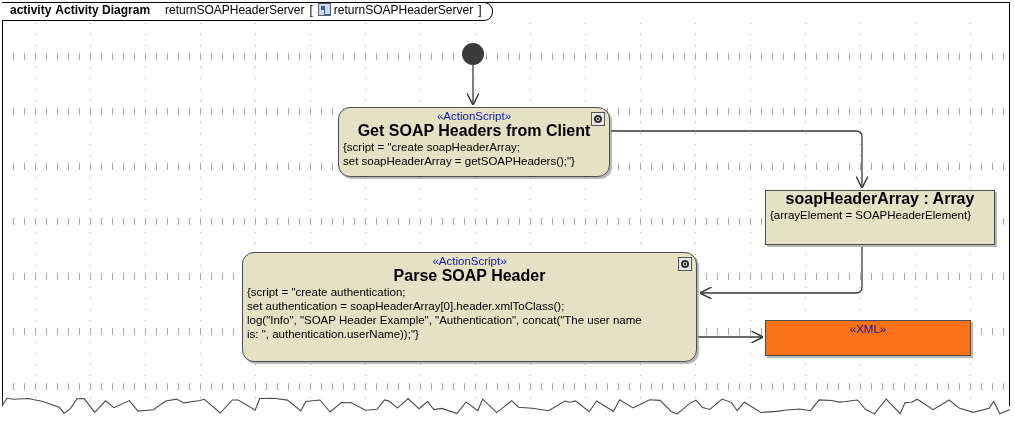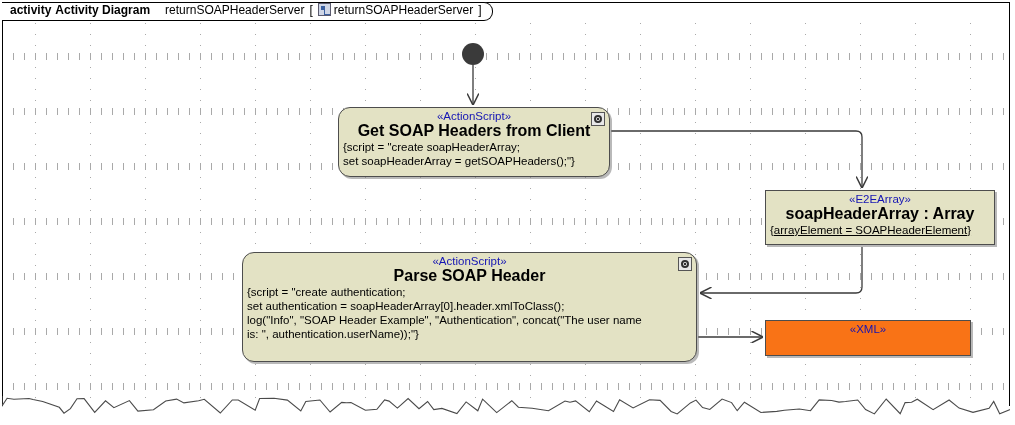--- a/index.html
+++ b/index.html
@@ -239,23 +239,22 @@
     <div class="stereo" style="color: rgb(20, 20, 180);">«ActionScript»</div>
     <div class="node-name">Parse SOAP Header</div>
     <div class="body-text">{script = "create authentication;
 set authentication = soapHeaderArray[0].header.xmlToClass();
 log("Info", "SOAP Header Example", "Authentication", concat("The user name
 is: ", authentication.userName));"}</div>
     <div class="gear-badge"></div>
   </div>
 
   <div class="objnode" id="node2" style="left: 765px; top: 190px; width: 230px; height: 55px; background: rgb(227, 226, 196); border-color: rgb(77, 77, 77);">
-    <div class="stereo" style="color: rgb(20, 20, 180);">«E2EArray»</div>
     <div class="node-name">soapHeaderArray : Array</div>
-    <div class="body-text" style="text-align:left;text-decoration:underline;">{arrayElement = SOAPHeaderElement}</div>
+    <div class="body-text" style="text-align:left;">{arrayElement = SOAPHeaderElement}</div>
   </div>
 
   <div class="objnode" id="node3" style="left: 765px; top: 320px; width: 206px; height: 36px; background: #f97316; border-color: rgb(77, 77, 77);">
     <div class="stereo" style="color: rgb(20, 20, 180);">«XML»</div>
   </div>
 
   <div class="title-tab">
     <span class="title-kw">activity</span>
     <span class="title-kw2">Activity Diagram</span>
     <span class="title-name">returnSOAPHeaderServer</span>

